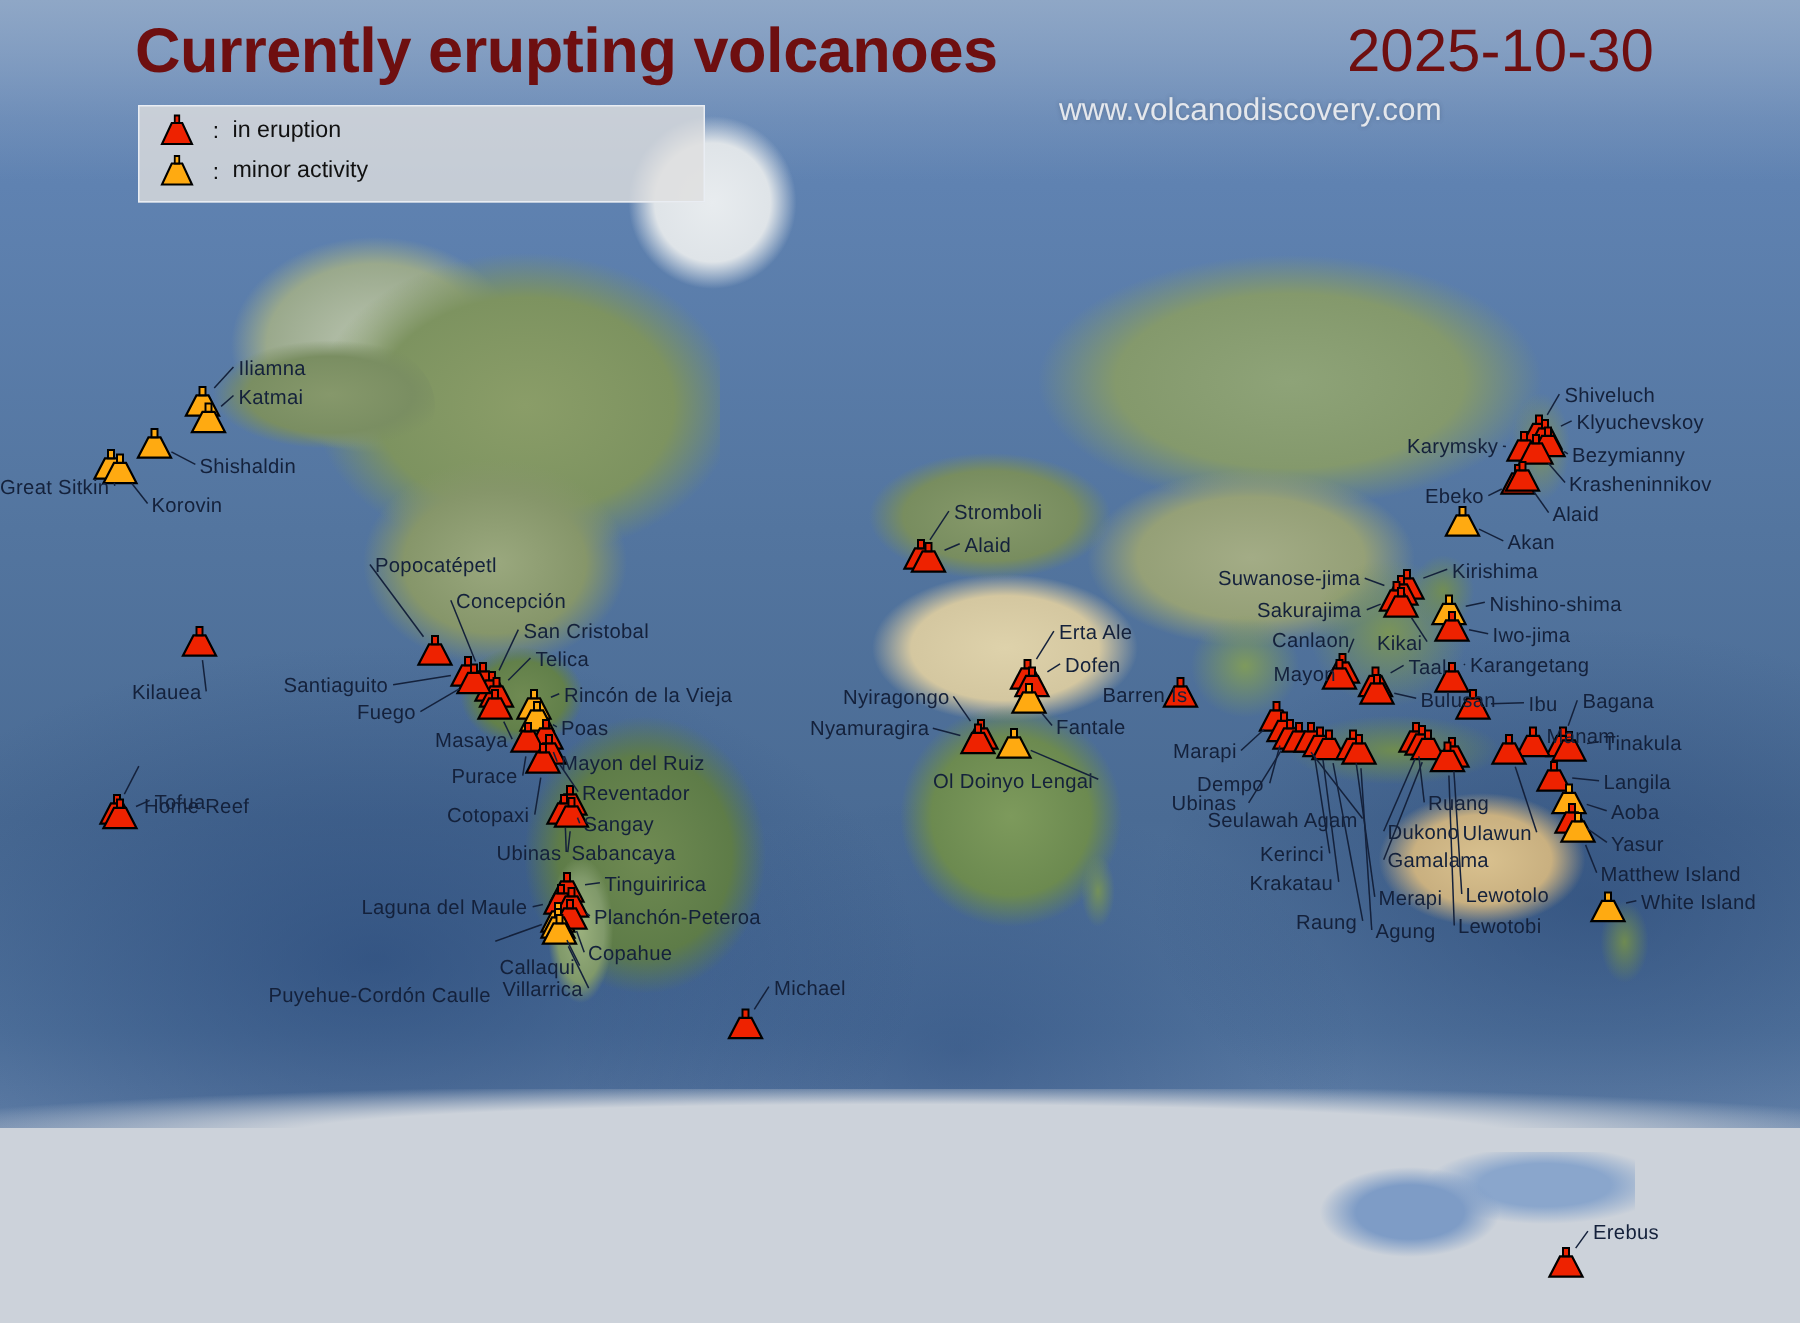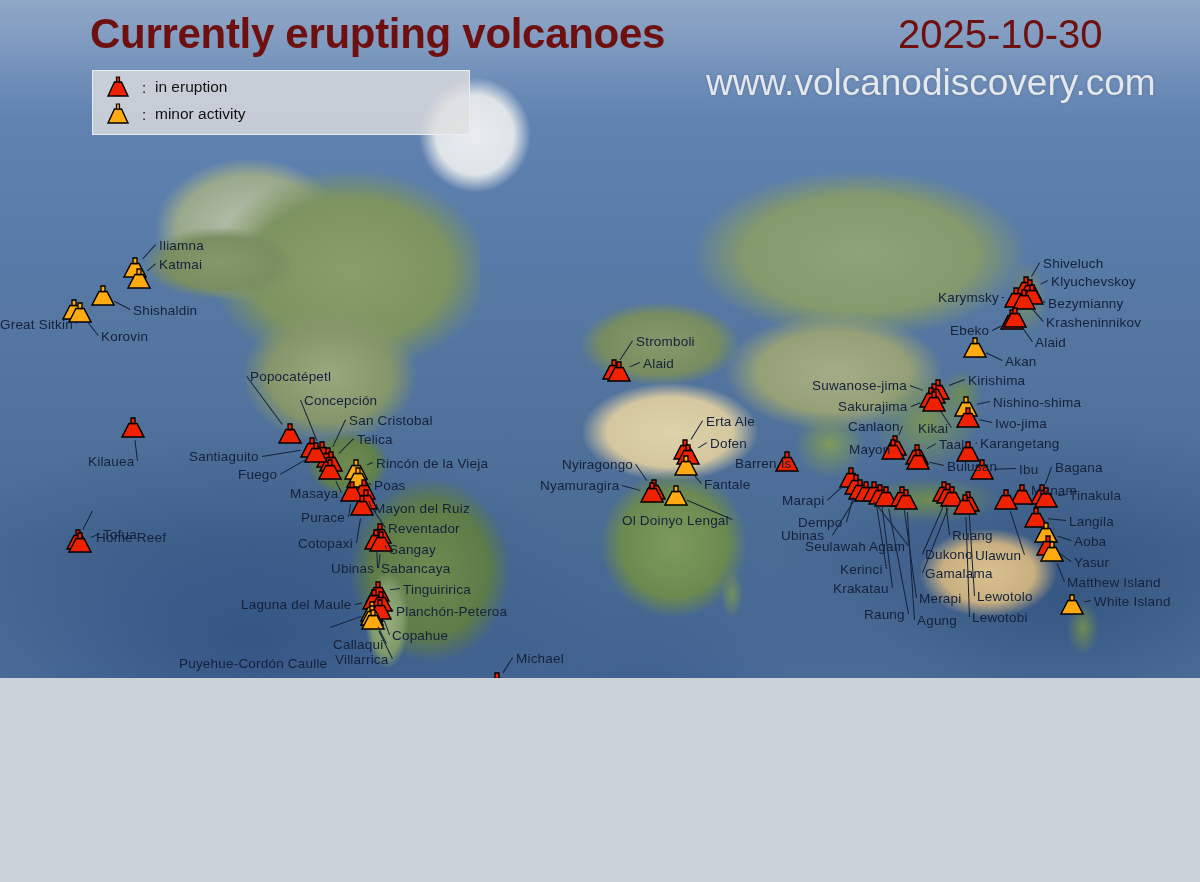--- a/index.html
+++ b/index.html
@@ -2,21 +2,21 @@
 <html><head>
 <meta charset="utf-8">
 <style>
   * { margin:0; padding:0; box-sizing:border-box; }
   html,body { width:1200px; height:882px; overflow:hidden; }
   body {
     font-family:"Liberation Sans", sans-serif;
     background:#ccd2da;
     position:relative;
   }
-  #stage { position:absolute; inset:0; width:1200px; height:678px; overflow:hidden; }
+  #stage { position:absolute; inset:0; width:1200px; height:882px; overflow:hidden; }
 
   
   #ocean {
     position:absolute; left:0; top:0; width:1200px; height:882px;
     background:
       radial-gradient(ellipse 520px 300px at 250px 640px, rgba(30,62,112,.55), rgba(30,62,112,0) 70%),
       radial-gradient(ellipse 420px 260px at 1060px 600px, rgba(28,58,106,.45), rgba(28,58,106,0) 70%),
       radial-gradient(ellipse 380px 240px at 640px 700px, rgba(34,66,116,.42), rgba(34,66,116,0) 70%),
       linear-gradient(180deg,#6d8dba 0%, #5f82b1 14%, #53759f 40%, #4a6b94 62%, #53759f 78%, #6b87ae 90%, #8fa4c0 100%);
   }
@@ -69,21 +69,21 @@
     position:absolute; left:90px; top:10px;
     font-size:42px; font-weight:bold; color:#6e0f10;
     letter-spacing:-.3px;
   }
   #date {
     position:absolute; left:898px; top:12px;
     font-size:40px; font-weight:normal; color:#6e0f10;
   }
   #website {
     position:absolute; left:706px; top:62px;
-    font-size:37px; color:#e4e7ec; font-weight:normal;
+    font-size:21px; color:#e4e7ec; font-weight:normal;
     text-shadow:0 0 3px rgba(60,80,110,.45);
   }
 
   
   #legend {
     position:absolute; left:92px; top:70px; width:378px; height:65px;
     background:rgba(222,222,222,.80);
     border:1px solid #e9edf3;
   }
   .legend-row { position:absolute; left:10px; height:26px; display:flex; align-items:center; }

